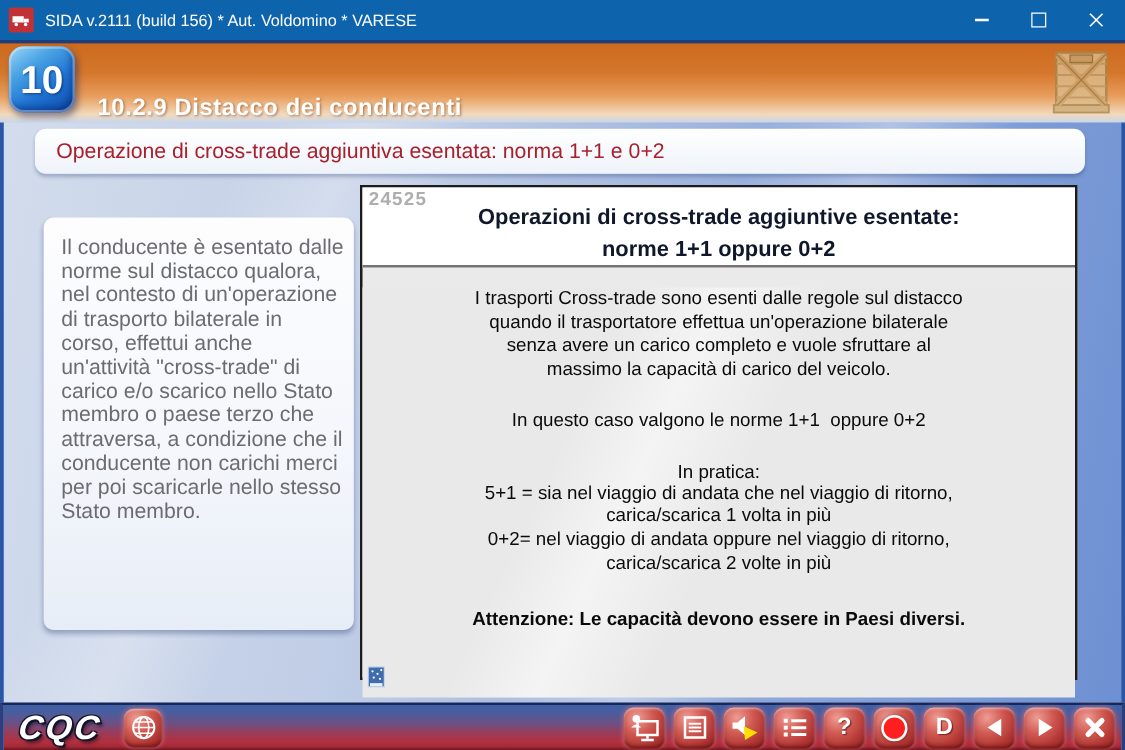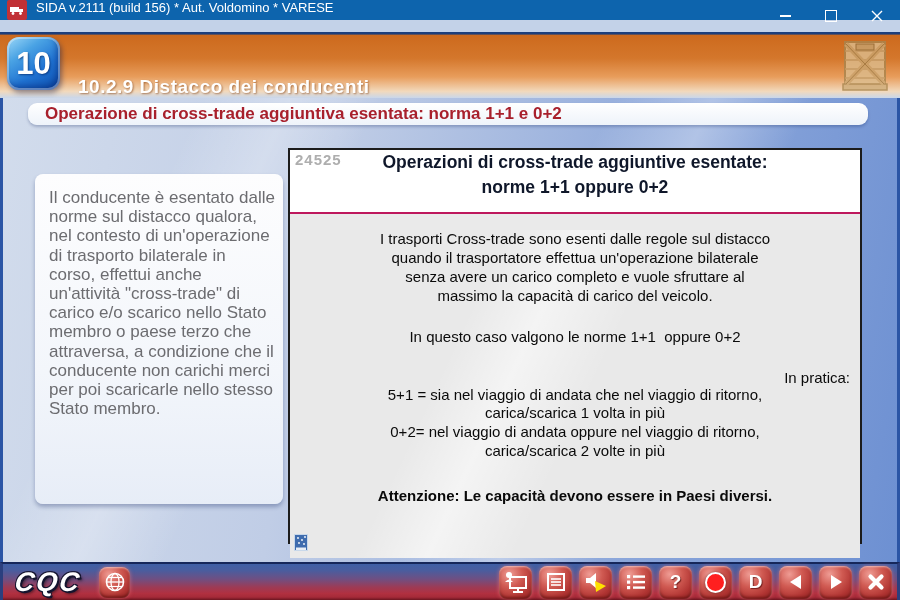--- a/index.html
+++ b/index.html
@@ -2,21 +2,21 @@
 <html><head>
 <meta charset="utf-8">
 <style>
   html,body{margin:0;padding:0;background:#444;}
   #window{
     position:relative;width:900px;height:600px;overflow:hidden;
     font-family:"Liberation Sans",sans-serif;
     background:#c3d2e8;
   }
   
-  .titlebar{position:absolute;top:0;left:0;width:900px;height:20px;background:#0d64ad;display:flex;align-items:flex-start;}
+  .titlebar{position:absolute;top:0;left:0;width:900px;height:32px;background:#0d64ad;display:flex;align-items:center;}
   .app-icon{width:20px;height:20px;margin-left:7px;background:#c13136;border-radius:2px;display:flex;align-items:center;justify-content:center;flex:0 0 auto;}
   .titlebar-text{color:#ffffff;font-size:13px;margin-left:9px;white-space:nowrap;}
   .win-controls{margin-left:auto;display:flex;height:32px;}
   .win-ctrl{width:46px;height:32px;display:flex;align-items:center;justify-content:center;cursor:default;}
   .min-shape{width:11px;height:2px;background:#fff;}
   .max-shape{width:10px;height:10px;border:1.5px solid #fff;}
   
   .header{
     position:absolute;top:32px;left:0;width:900px;height:66px;
     background:linear-gradient(180deg,#1d3e7a 0,#1d3e7a 3%,#cd6a1d 5%,#d4772c 40%,#e89d5c 68%,#f2d9bc 90%,#c9d7eb 100%);
@@ -37,55 +37,55 @@
     border-left:3px solid #2b55a5;border-right:3px solid #2b55a5;
     background:linear-gradient(100deg,#d2dcec 0%,#c0cde6 35%,#8ba6da 72%,#6d90d2 100%);
   }
   .main-bg::before{
     content:"";position:absolute;inset:0;pointer-events:none;
     background:
       linear-gradient(115deg,rgba(255,255,255,0) 18%,rgba(255,255,255,.28) 26%,rgba(255,255,255,0) 34%),
       linear-gradient(115deg,rgba(255,255,255,0) 55%,rgba(255,255,255,.33) 64%,rgba(255,255,255,0) 73%);
   }
   .subtitle-bar{
-    position:absolute;left:28px;top:103px;width:840px;height:22px;border-radius:9px;box-sizing:border-box;
+    position:absolute;left:28px;top:103px;width:840px;height:36px;border-radius:9px;box-sizing:border-box;
     background:linear-gradient(180deg,#ffffff,#eef3fa);
     box-shadow:0 2px 3px rgba(10,30,90,.25);
     display:flex;align-items:center;padding-left:17px;
-    color:#a8202c;font-size:17px;font-weight:bold;
+    color:#a8202c;font-size:17px;
   }
   .left-panel{
     position:absolute;left:35px;top:148px;width:248px;height:330px;border-radius:8px;box-sizing:border-box;
     background:linear-gradient(180deg,#fdfdfe 0%,#f3f6fb 60%,#e7edf7 100%);
     box-shadow:0 3px 4px rgba(10,30,90,.3);
     padding:14px 8px 0 14px;
     color:#6c6c70;font-size:17px;line-height:1.13;margin-top:26px;
   }
   
   .content-panel{
     position:absolute;left:288px;top:148px;width:574px;height:396px;box-sizing:border-box;
     border:2px solid #1c1c1c;background:#eaeaea;
   }
   .content-header{
-    position:relative;height:62px;background:#ffffff;border-bottom:2px solid #be185d;
-    display:flex;align-items:flex-start;justify-content:center;text-align:center;
+    position:relative;height:62px;background:#ffffff;border-bottom:2px solid #737373;
+    display:flex;align-items:flex-end;justify-content:center;text-align:center;
   }
   .content-title{font-size:17.5px;font-weight:bold;color:#0f172a;white-space:pre-line;line-height:1.45;}
   .watermark{position:absolute;left:5px;top:1px;font-size:15px;font-weight:bold;color:#aeaeae;letter-spacing:1px;text-shadow:1px 1px 0 #fff;}
   .content-body{
     position:relative;height:328px;text-align:center;color:#0a0a0a;font-size:15px;
     background:
       linear-gradient(115deg,rgba(255,255,255,0) 30%,rgba(255,255,255,.5) 40%,rgba(255,255,255,0) 52%),
       #e9e9e9;
   }
   .pre{white-space:pre-line;line-height:1.26;}
   .prewrap{white-space:pre-wrap;}
   .cb-p1{margin:16px 10px 0;}
   .cb-p2{margin:22px 10px 0;}
-  .cb-practice{margin:24px 10px 0;text-align:right;}
+  .cb-practice{margin:24px 10px 0;}
   .cb-rules{margin:0 10px;}
   .cb-warning{margin:26px 10px 0;font-weight:bold;}
   .mini-doc{position:absolute;left:4px;bottom:3px;cursor:pointer;}
   
   .toolbar{
     position:absolute;left:0;bottom:0;width:900px;height:38px;box-sizing:border-box;
     border-top:2px solid #16275a;
     border-left:3px solid #2b3f7e;border-right:3px solid #2b3f7e;
     background:linear-gradient(180deg,#3f5fa5 0%,#4a5d9e 18%,#6f4f82 42%,#9c3b56 64%,#b13040 82%,#a52a38 92%,#6b1520 100%);
     display:flex;align-items:center;

